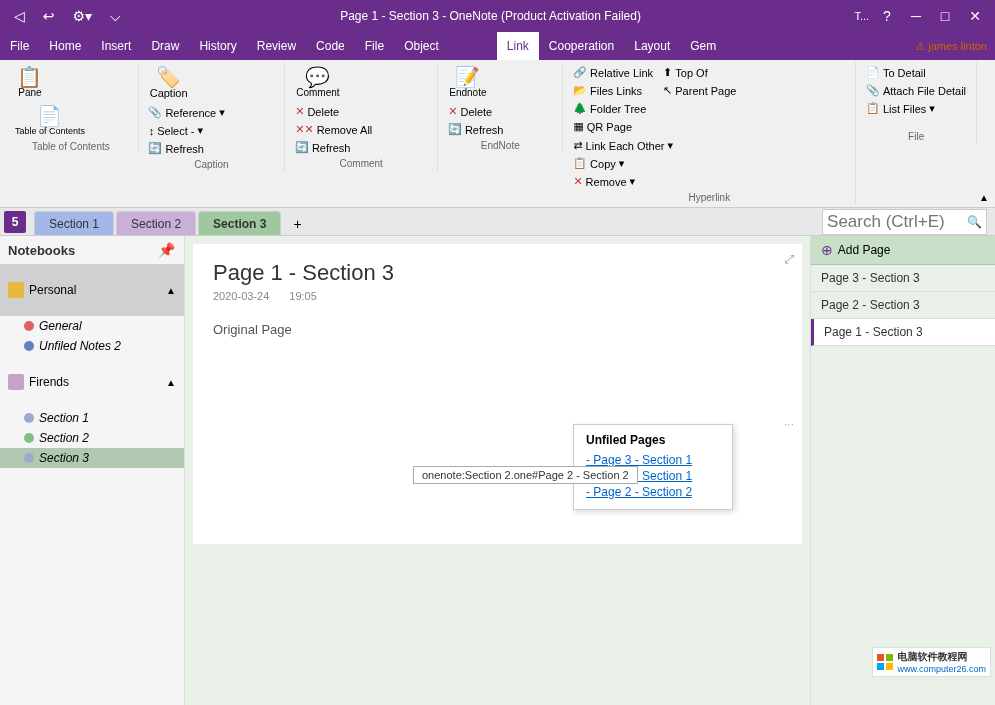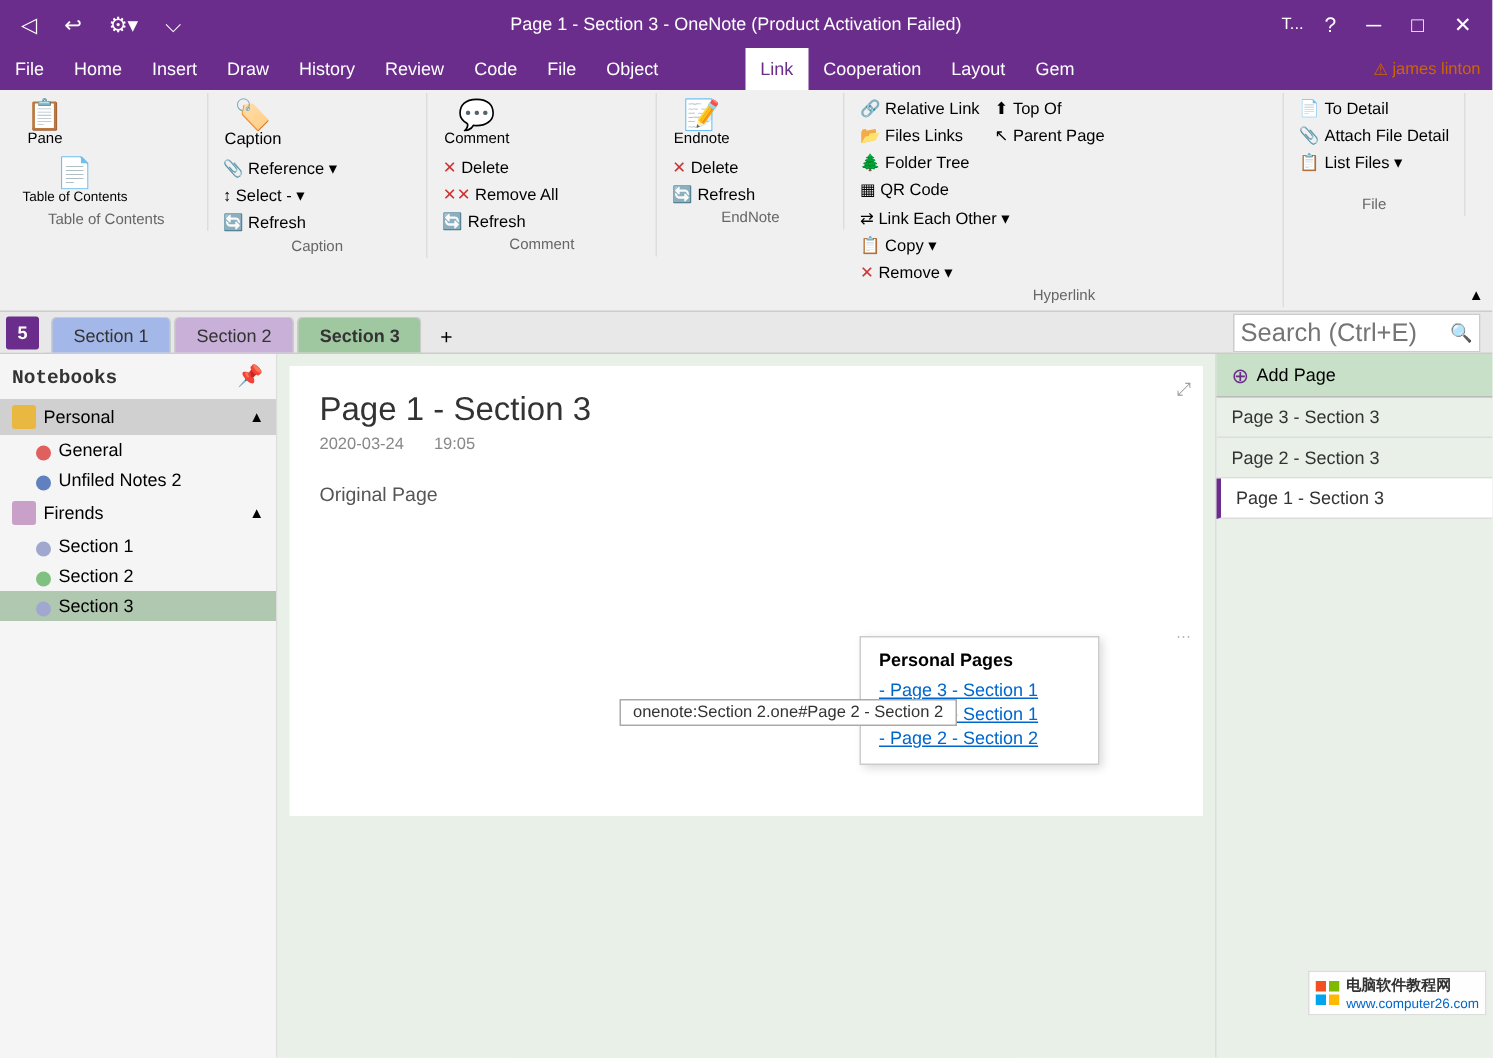--- a/index.html
+++ b/index.html
@@ -128,40 +128,40 @@
       flex-shrink: 0;
     }
     .sidebar-header {
       display: flex;
       align-items: center;
       justify-content: space-between;
       padding: 6px 8px;
       font-weight: bold;
       font-size: 13px;
       color: #333;
-      font-family: Liberation Mono, monospace;
     }
     .sidebar-header-pin { cursor: pointer; font-size: 14px; }
     .notebook-item {
       display: flex;
       align-items: center;
       gap: 5px;
-      padding: 4px 8px;
+      padding: 18px 8px;
       cursor: pointer;
       font-size: 12px;
     }
     .notebook-item.selected { background: #d0d0d0; }
     .notebook-icon { width: 16px; height: 16px; border-radius: 2px; flex-shrink: 0; }
     .section-item {
       display: flex;
-      align-items: flex-end;
+      align-items: center;
       gap: 5px;
       padding: 3px 8px 3px 24px;
       cursor: pointer;
       font-size: 12px;
+      font-style: italic;
     }
     .section-item.selected { background: #a0c8a0; }
     .section-dot { width: 10px; height: 10px; border-radius: 50%; flex-shrink: 0; }
 
     
     .content-area {
       flex: 1;
       background: #e8f0e8;
       position: relative;
       overflow: hidden;
@@ -417,21 +417,21 @@
         <div class="ribbon-btn-small">
           <span>📂</span>
           <span>Files Links</span>
         </div>
         <div class="ribbon-btn-small">
           <span>🌲</span>
           <span>Folder Tree</span>
         </div>
         <div class="ribbon-btn-small">
           <span>▦</span>
-          <span>QR Code</span>
+          <span>QR Page</span>
         </div>
       </div>
       <div class="ribbon-col">
         <div class="ribbon-btn-small">
           <span>⬆</span>
           <span>Top Of</span>
         </div>
         <div class="ribbon-btn-small">
           <span>↖</span>
           <span>Parent Page</span>
@@ -551,21 +551,21 @@
         <span>2020-03-24</span>
         <span>19:05</span>
       </div>
       <div class="original-page-label">Original Page</div>
 
       <span class="expand-icon">⤢</span>
 
       <div class="drag-handle">···</div>
 
       <div class="friendly-pages-popup">
-        <div class="friendly-pages-title">Personal Pages</div>
+        <div class="friendly-pages-title">Unfiled Pages</div>
         <a class="friendly-link">- Page 3 - Section 1</a>
         <a class="friendly-link">- Page 1 - Section 1</a>
         <a class="friendly-link">- Page 2 - Section 2</a>
       </div>
 
       <div class="url-bar">onenote:Section 2.one#Page 2 - Section 2</div>
     </div>
   </div>
 
   <div class="right-panel">

